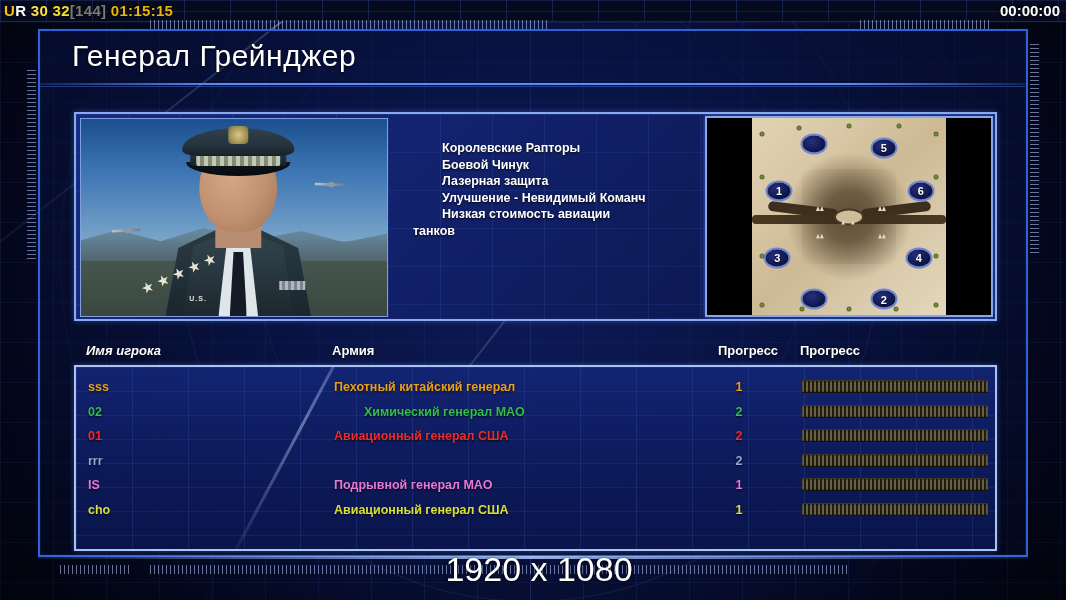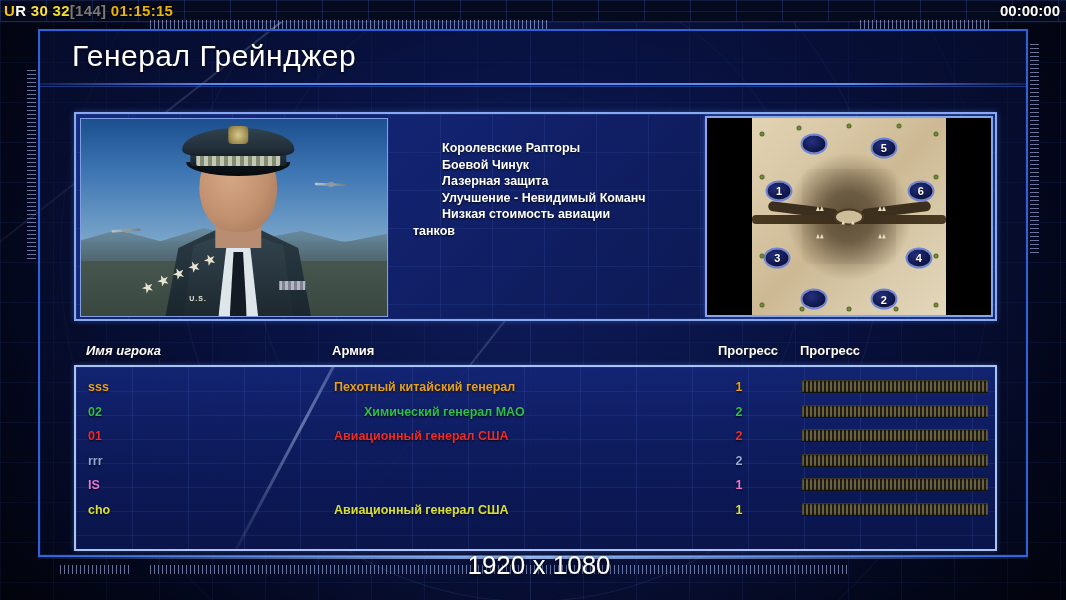--- a/index.html
+++ b/index.html
@@ -363,21 +363,21 @@
     background:
       repeating-linear-gradient(90deg, #6b6243 0 2px, #1d1b12 2px 4px);
     border-top:1px solid #3a3526;
     border-bottom:1px solid #15130d;
     box-shadow:0 0 2px rgba(0,0,0,.8) inset;
   }
 
   
   #resLabel{
     position:absolute; left:12px; right:0; top:550px;
-    text-align:center; font-size:26px; color:#ffffff;
+    text-align:center; font-size:34px; color:#ffffff;
     text-shadow:0 1px 4px rgba(0,0,0,.9);
   }
   #botGlow{
     position:absolute; left:38px; width:990px; top:556px; height:3px;
     background:linear-gradient(to right, rgba(120,160,255,.1), rgba(175,205,255,.85), rgba(120,160,255,.1));
   }
 </style>
 </head>
 <body>
 
@@ -541,20 +541,21 @@
           <div class="pcell c-team" style="color: rgb(239, 43, 43);">2</div>
           <div class="pcell c-prog" style="width: 186px;"></div>
         </div>
         <div class="prow" style="top: 81.5px;">
           <div class="pcell c-name" style="color: rgb(143, 168, 216);">rrr</div>
           <div class="pcell c-team" style="color: rgb(143, 168, 216);">2</div>
           <div class="pcell c-prog" style="width: 186px;"></div>
         </div>
         <div class="prow" style="top: 106px;">
           <div class="pcell c-name" style="color: rgb(232, 120, 216);">IS</div>
+          <div class="pcell c-army" style="color: rgb(232, 120, 216);">Подрывной генерал МАО</div>
           <div class="pcell c-team" style="color: rgb(232, 120, 216);">1</div>
           <div class="pcell c-prog" style="width: 186px;"></div>
         </div>
         <div class="prow" style="top: 130.5px;">
           <div class="pcell c-name" style="color: rgb(216, 224, 56); text-align: right;">cho</div>
           <div class="pcell c-army" style="color: rgb(216, 224, 56);">Авиационный генерал США</div>
           <div class="pcell c-team" style="color: rgb(216, 224, 56);">1</div>
           <div class="pcell c-prog" style="width: 186px;"></div>
         </div>
       </div>

